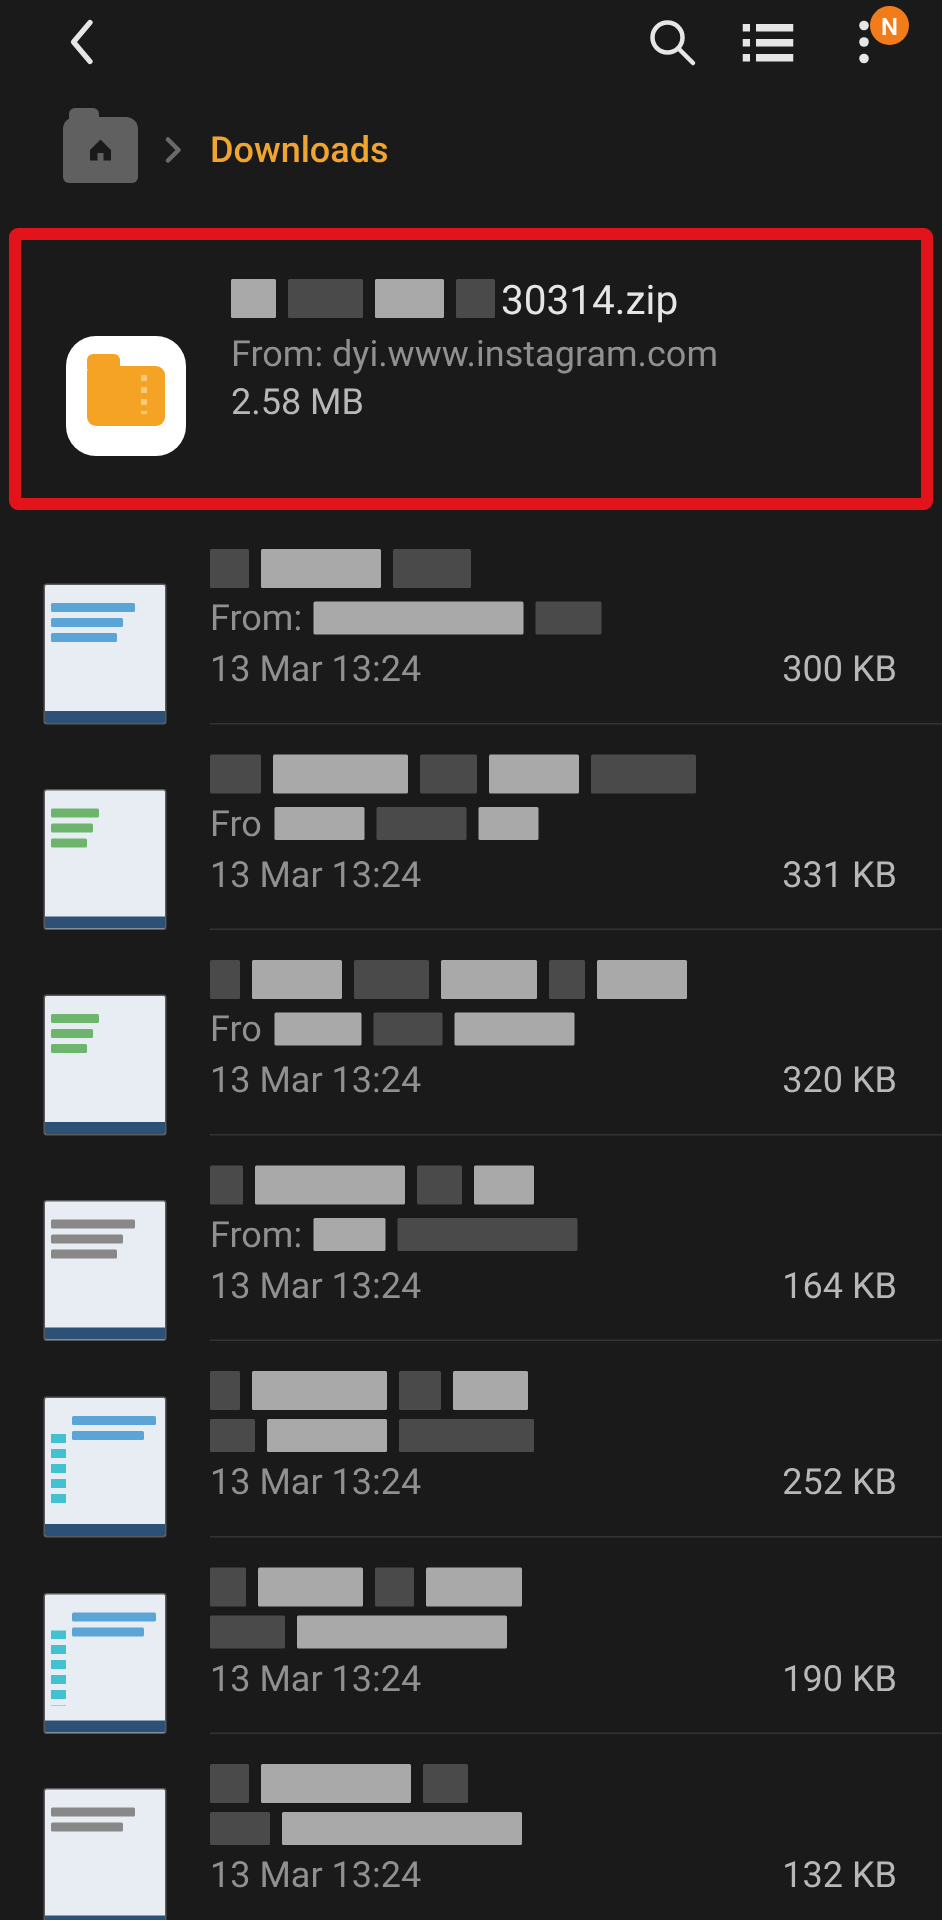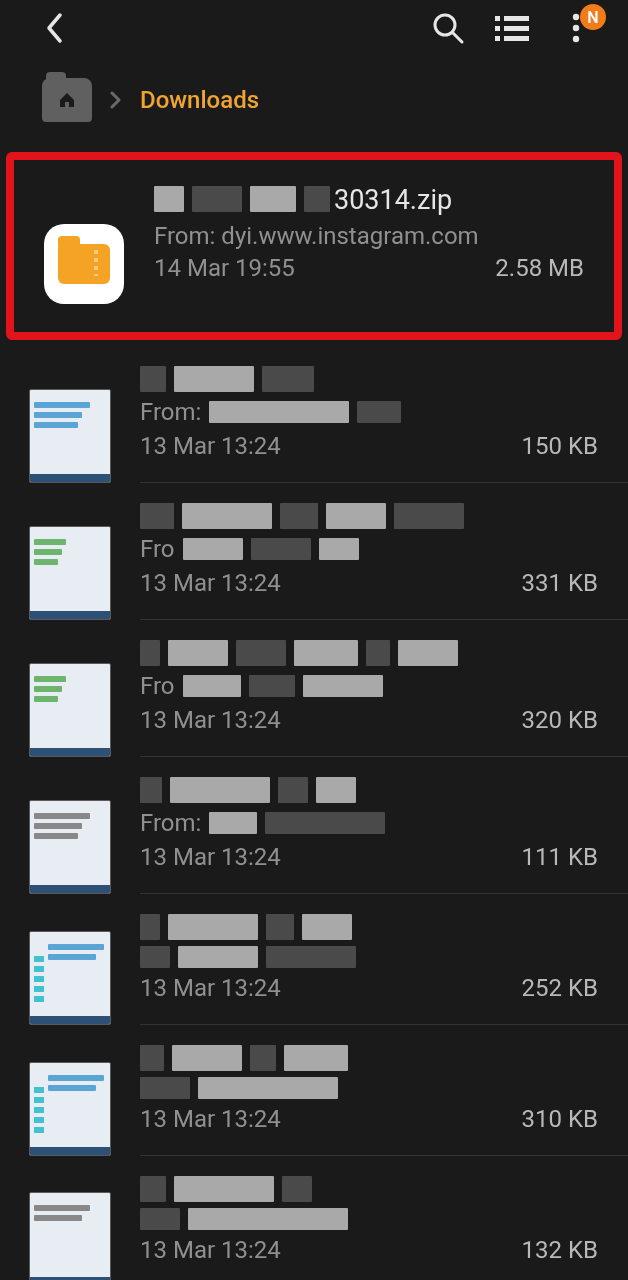--- a/index.html
+++ b/index.html
@@ -132,21 +132,20 @@
           <div class="file-title">
             <span class="censored-line" style="display:inline-flex;vertical-align:middle;">
               <span class="cz light" style="width:30px;"></span>
               <span class="cz dark" style="width:50px;"></span>
               <span class="cz light" style="width:46px;"></span>
               <span class="cz dark" style="width:26px;margin-right:4px;"></span>
             </span><span>30314.zip</span>
           </div>
           <div class="file-from">From: dyi.www.instagram.com</div>
           <div class="file-meta-row">
-            <span class="file-date">14 Mar 19:55</span>
             <span class="file-size">2.58 MB</span>
           </div>
         </div>
       </div>
     </div>
 
     <div class="file-item">
       <div class="thumb-col">
           <div class="thumb">
             <div class="bar b1"></div>
@@ -161,21 +160,21 @@
             <span class="cz light" style="width:80px;"></span>
             <span class="cz dark" style="width:52px;"></span>
         </div>
         <div class="censored-line" style="align-items:center;">
           <span class="file-from" style="margin:0;">From:</span>
           <span class="cz light" style="width:140px;height:22px;"></span>
             <span class="cz dark" style="width:44px;height:22px;"></span>
         </div>
         <div class="file-meta-row">
           <span class="file-date">13 Mar 13:24</span>
-          <span class="file-size">150 KB</span>
+          <span class="file-size">300 KB</span>
         </div>
       </div>
     </div>
 
     <div class="file-item">
       <div class="thumb-col">
           <div class="thumb var2">
             <div class="bar b1"></div>
             <div class="bar b2"></div>
             <div class="bar b3"></div>
@@ -250,21 +249,21 @@
             <span class="cz dark" style="width:30px;"></span>
             <span class="cz light" style="width:40px;"></span>
         </div>
         <div class="censored-line" style="align-items:center;">
           <span class="file-from" style="margin:0;">From:</span>
           <span class="cz light" style="width:48px;height:22px;"></span>
             <span class="cz dark" style="width:120px;height:22px;"></span>
         </div>
         <div class="file-meta-row">
           <span class="file-date">13 Mar 13:24</span>
-          <span class="file-size">111 KB</span>
+          <span class="file-size">164 KB</span>
         </div>
       </div>
     </div>
 
     <div class="file-item">
       <div class="thumb-col">
           <div class="thumb var5">
             <div class="side"></div>
             <div class="bar b1"></div>
             <div class="bar b2"></div>
@@ -305,21 +304,21 @@
             <span class="cz light" style="width:70px;"></span>
             <span class="cz dark" style="width:26px;"></span>
             <span class="cz light" style="width:64px;"></span>
         </div>
         <div class="censored-line">
           <span class="cz dark" style="width:50px;height:22px;"></span>
             <span class="cz light" style="width:140px;height:22px;"></span>
         </div>
         <div class="file-meta-row">
           <span class="file-date">13 Mar 13:24</span>
-          <span class="file-size">310 KB</span>
+          <span class="file-size">190 KB</span>
         </div>
       </div>
     </div>
 
     <div class="file-item">
       <div class="thumb-col">
           <div class="thumb var3">
             <div class="bar b1"></div>
             <div class="bar b2"></div>
             <div class="taskbar"></div>

